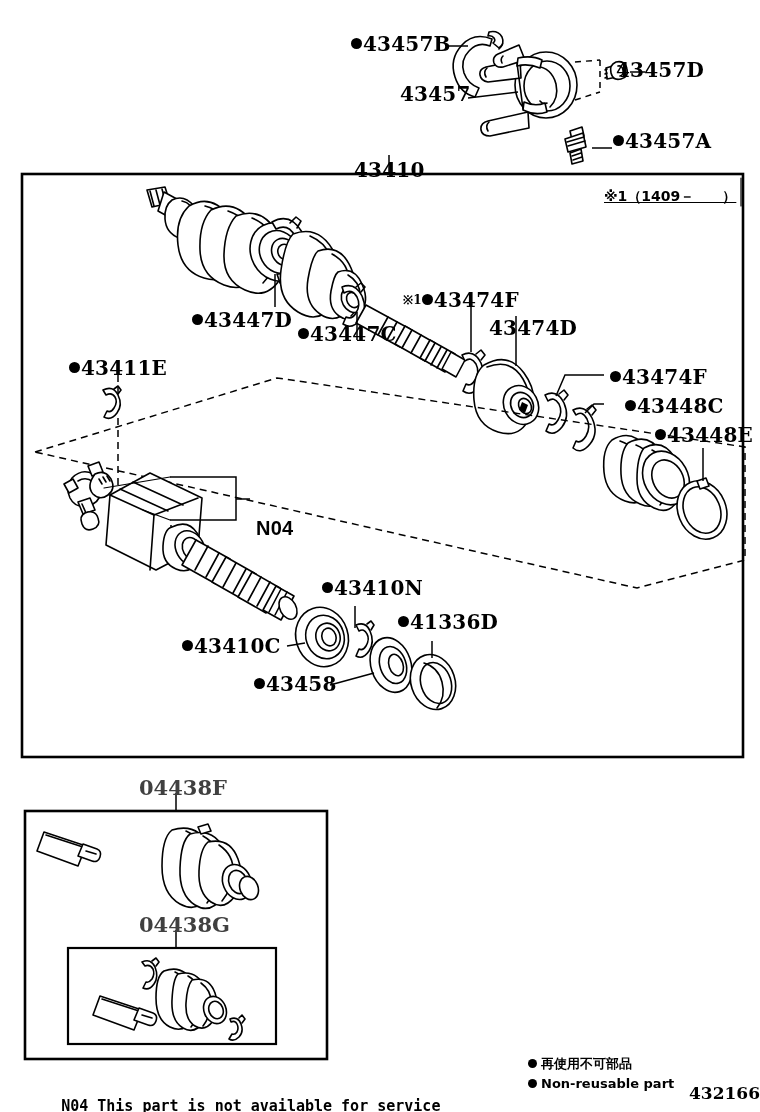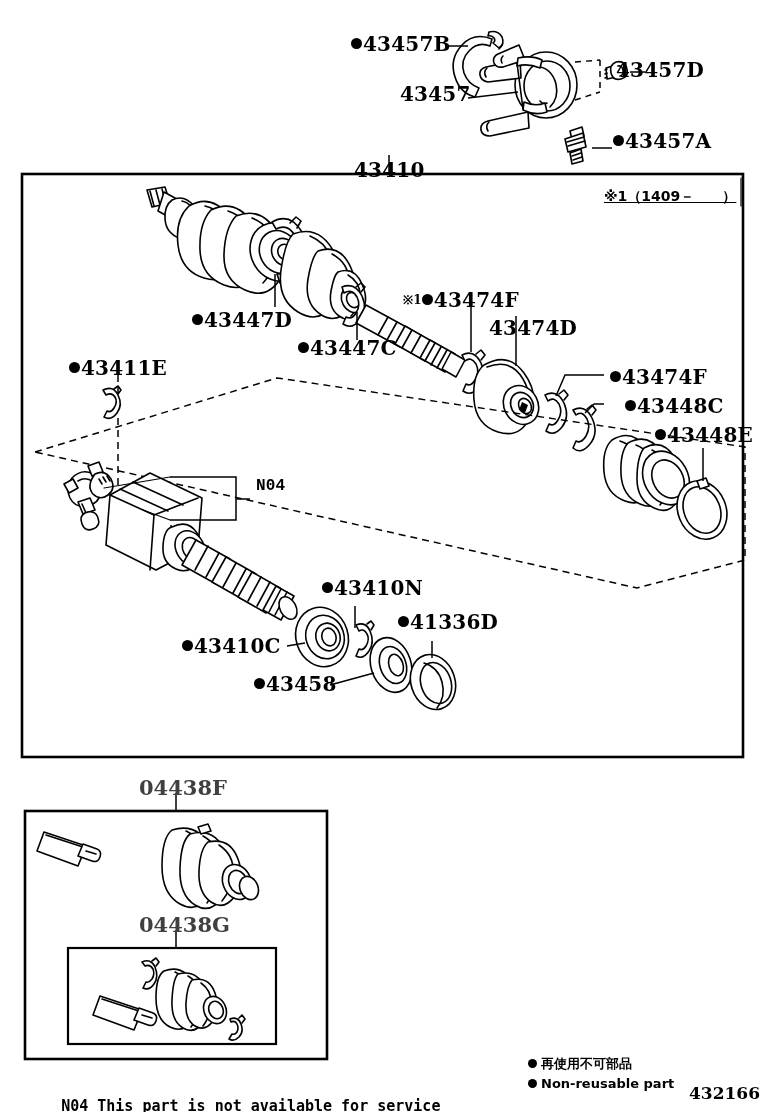--- a/index.html
+++ b/index.html
@@ -9,21 +9,21 @@
     color:#000;
   }
   #stage{position:absolute;inset:0;width:760px;height:1112px;}
   svg.layer{position:absolute;left:0;top:0;width:760px;height:1112px;overflow:visible;}
   .lbl{
     position:absolute;white-space:nowrap;
     font-family:"DejaVu Serif","Liberation Serif",serif;
     font-weight:bold;font-size:20px;line-height:1;color:#000;
     letter-spacing:0.2px;
   }
-  .lbl.n04{font-family:Liberation Mono, monospace;font-size:16px;}
+  .lbl.n04{font-family:Liberation Sans, sans-serif;font-size:20px;margin-top:40px;}
   .dot{
     display:inline-block;width:11px;height:11px;border-radius:50%;
     background:#000;vertical-align:2px;margin-right:1px;
   }
   .note-mono{
     position:absolute;white-space:pre;
     font-family:"DejaVu Sans Mono","Liberation Mono",monospace;
     font-weight:bold;font-size:15px;color:#000;
   }
   .legend{
@@ -367,21 +367,21 @@
     <span>43410</span>
   </div>
 
   <div class="datemark" style="left:604px;top:188px;text-decoration:underline;">
     <span>※1（1409－　　）</span>
   </div>
 
   <div class="lbl" style="left:192px;top:310px;">
     <span class="dot"></span><span>43447D</span>
   </div>
-  <div class="lbl" style="left:298px;top:338px;text-align:right;">
+  <div class="lbl" style="left:298px;top:324px;text-align:right;">
     <span class="dot"></span><span>43447C</span>
   </div>
   <div class="lbl" style="left:69px;top:358px;">
     <span class="dot"></span><span>43411E</span>
   </div>
   <div class="lbl" style="left:403px;top:290px;">
     <span class="sup">※1</span><span class="dot"></span><span>43474F</span>
   </div>
   <div class="lbl" style="left:489px;top:318px;">
     <span>43474D</span>

